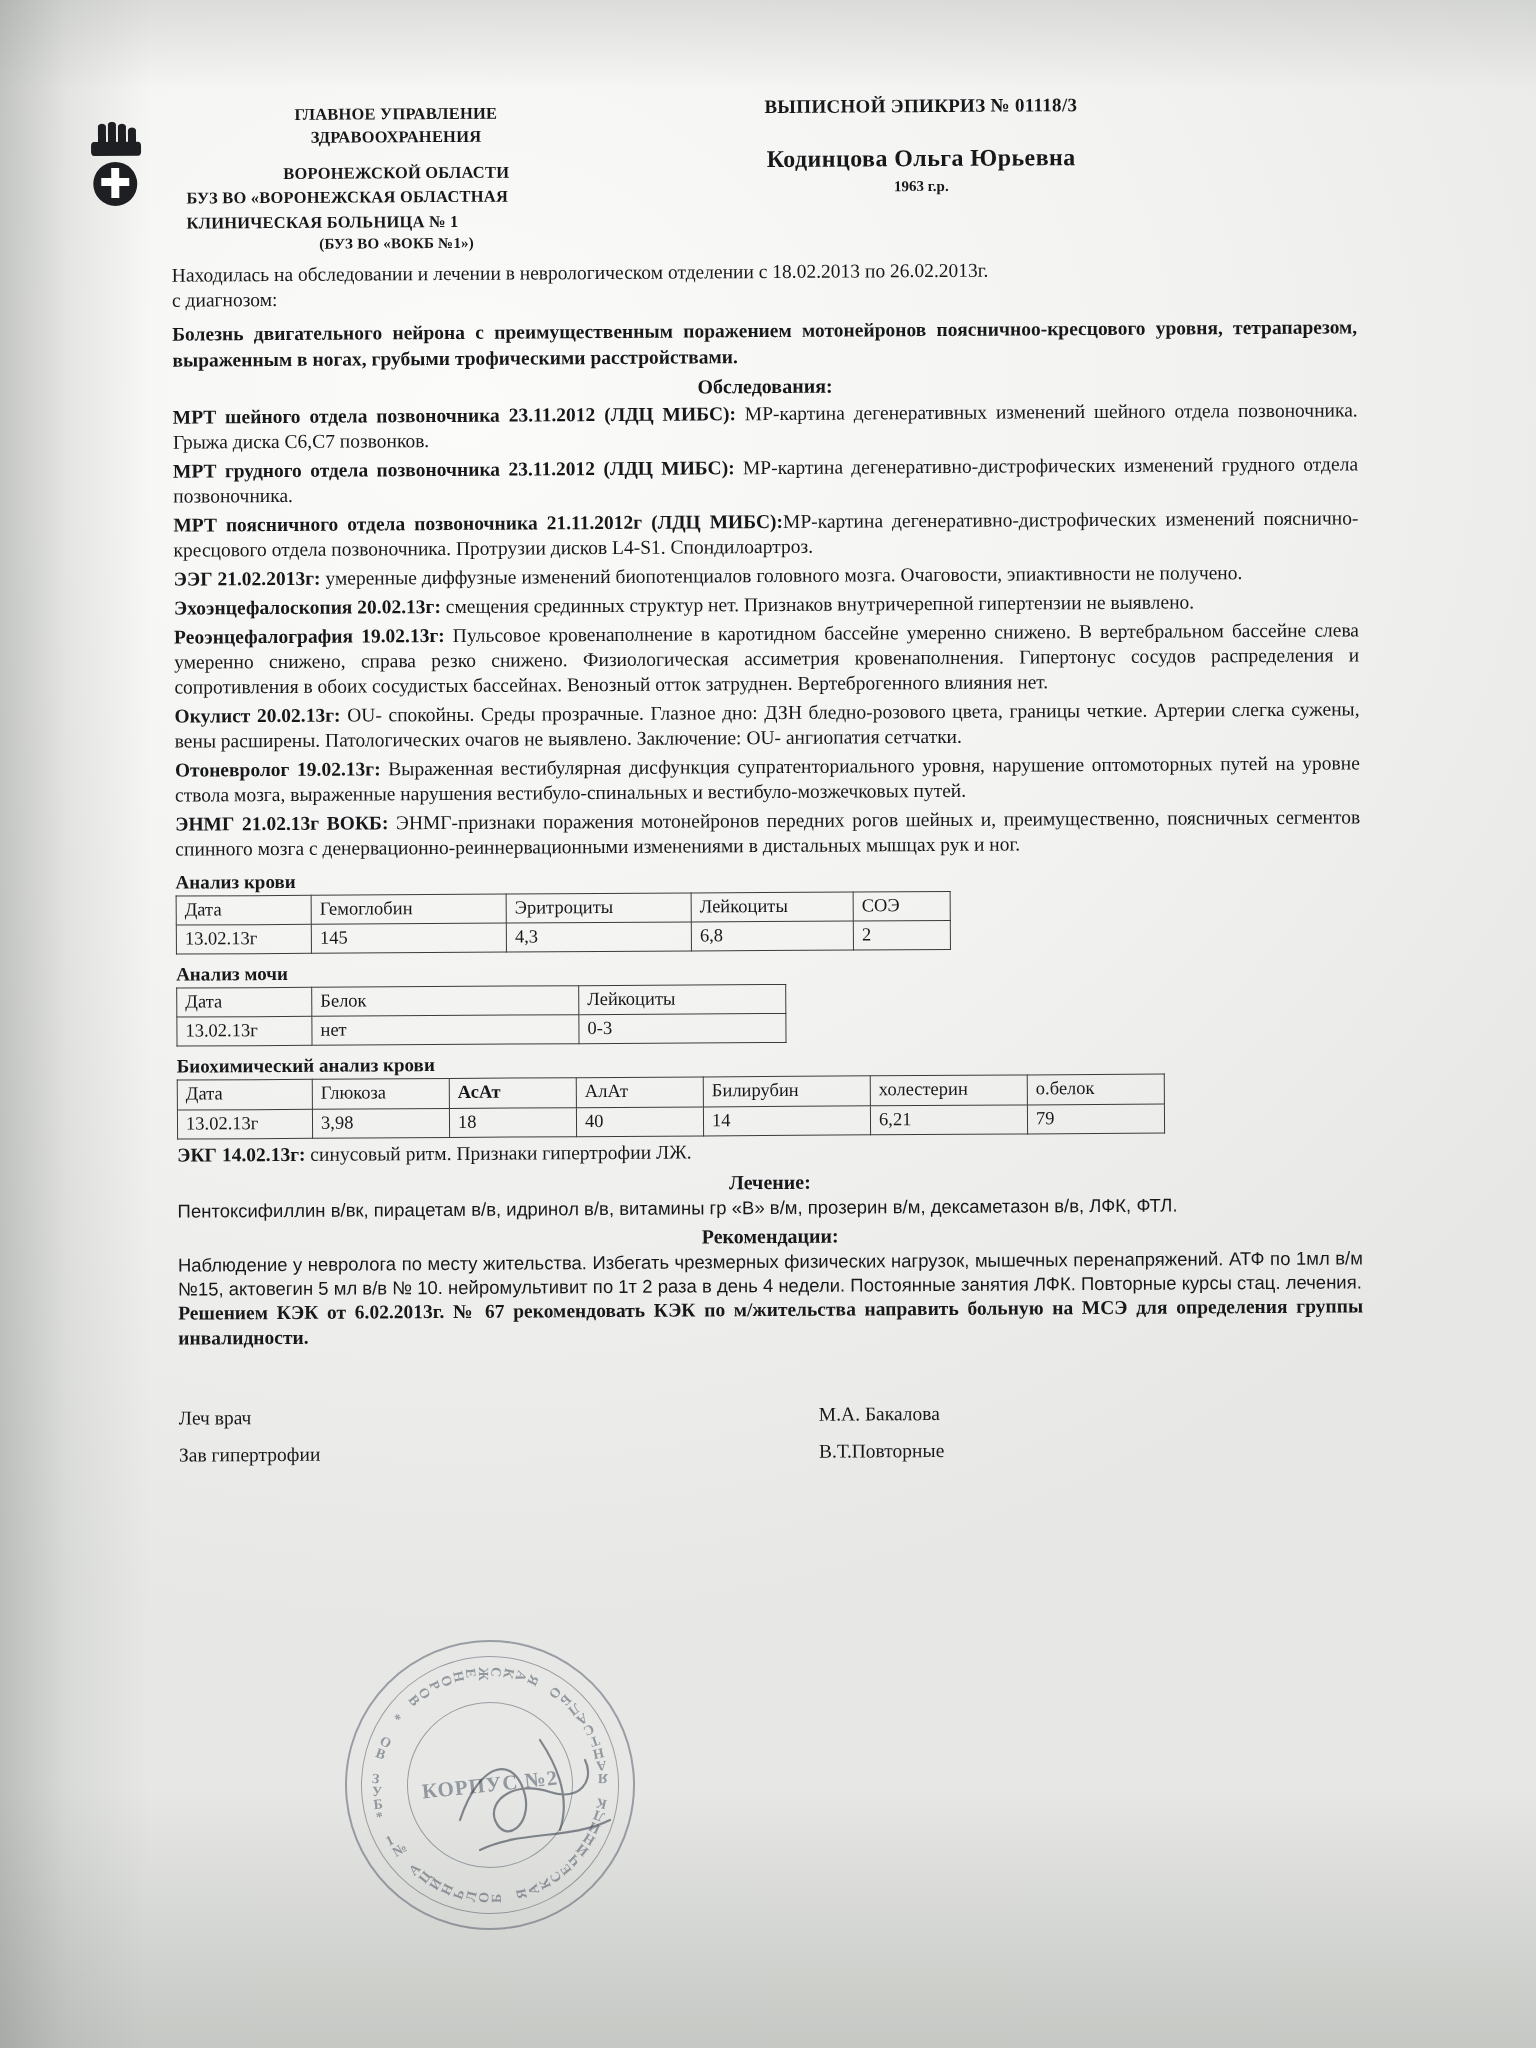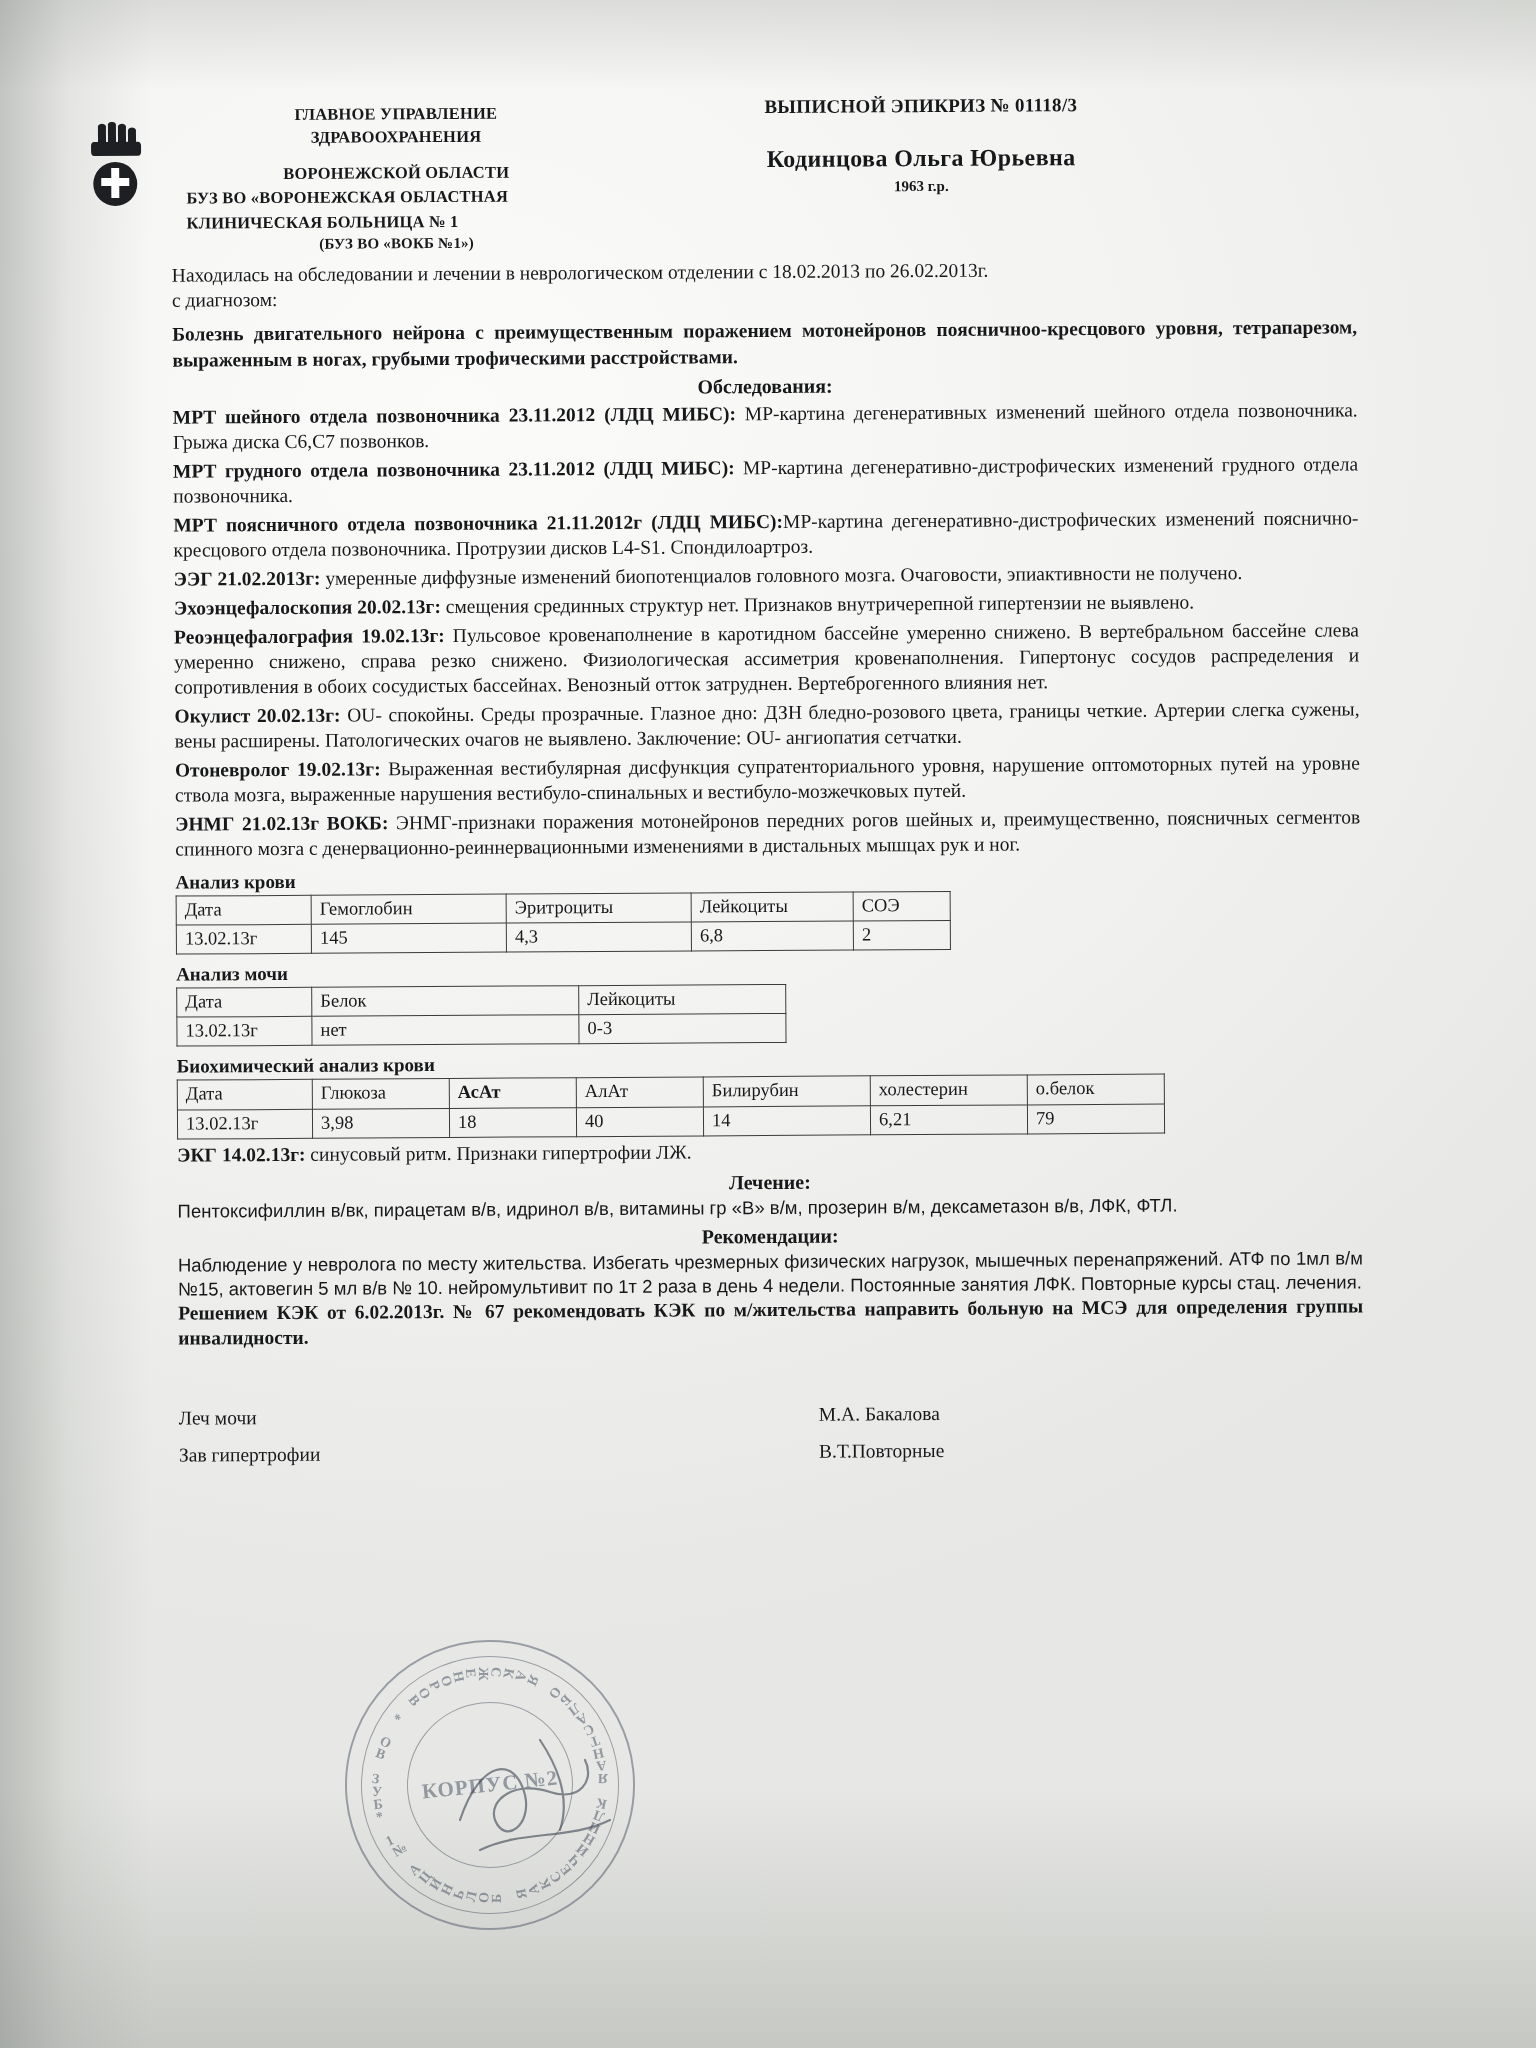--- a/index.html
+++ b/index.html
@@ -366,21 +366,21 @@
 
   <div class="section-head">Лечение:</div>
   <p class="p sans">Пентоксифиллин в/вк, пирацетам в/в, идринол в/в, витамины гр «В» в/м, прозерин в/м, дексаметазон в/в, ЛФК, ФТЛ.</p>
 
   <div class="section-head">Рекомендации:</div>
   <p class="p sans">Наблюдение у невролога по месту жительства. Избегать чрезмерных физических нагрузок, мышечных перенапряжений. АТФ по 1мл в/м №15, актовегин 5 мл в/в № 10. нейромультивит по 1т 2 раза в день 4 недели. Постоянные занятия ЛФК. Повторные курсы стац. лечения.</p>
   <p class="p b">Решением КЭК от 6.02.2013г. № 67 рекомендовать КЭК по м/жительства направить больную на МСЭ для определения группы инвалидности.</p>
 
   <div class="sign-row">
     <div class="sign-left">
-      <div>Леч мочи</div>
+      <div>Леч врач</div>
       <div>Зав гипертрофии</div>
     </div>
     <div class="sign-right">
       <div>М.А. Бакалова</div>
       <div>В.Т.Повторные</div>
     </div>
   </div>
 </div>
 
 <div class="stamp">

